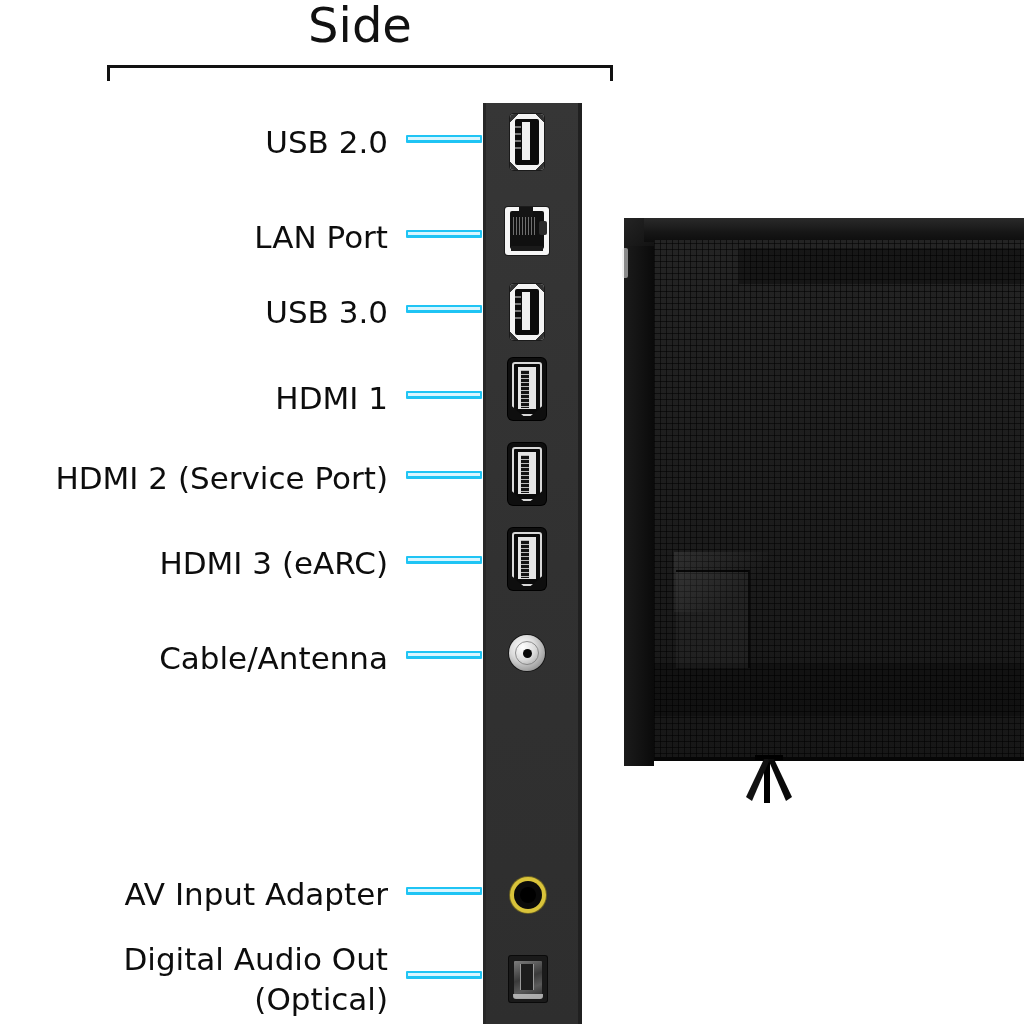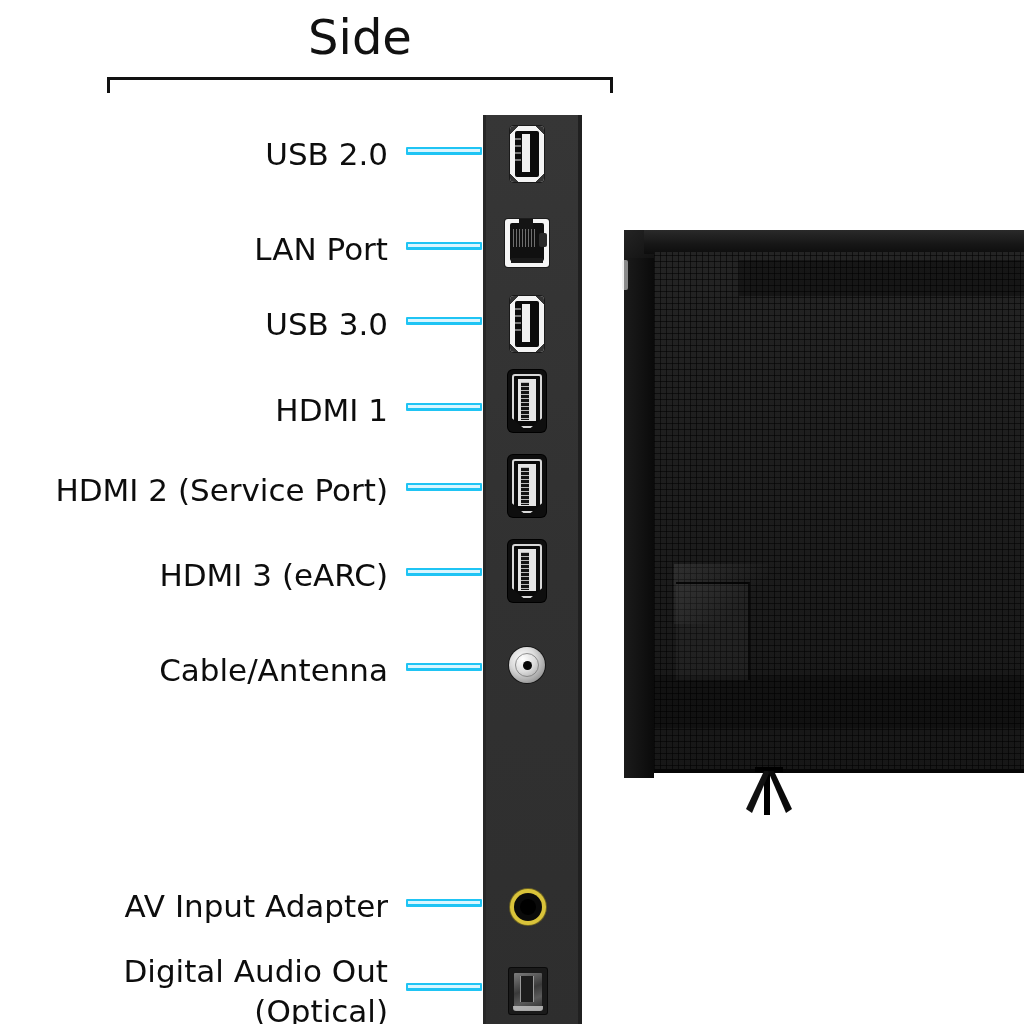--- a/index.html
+++ b/index.html
@@ -3,21 +3,21 @@
 <meta charset="utf-8">
 <style>
   html,body{margin:0;padding:0;}
   body{
     width:1024px;height:1024px;
     background:#ffffff;
     font-family:"DejaVu Sans", sans-serif;
     overflow:hidden;
     position:relative;
   }
-  #stage{position:absolute;left:0;top:12px;width:1024px;height:924px;}
+  #stage{position:absolute;left:0;top:0;width:1024px;height:924px;}
 
   
   .title{
     position:absolute;
     left:0; top:-4px;
     width:720px;
     text-align:center;
     font-size:48px;
     line-height:58px;
     color:#111111;

